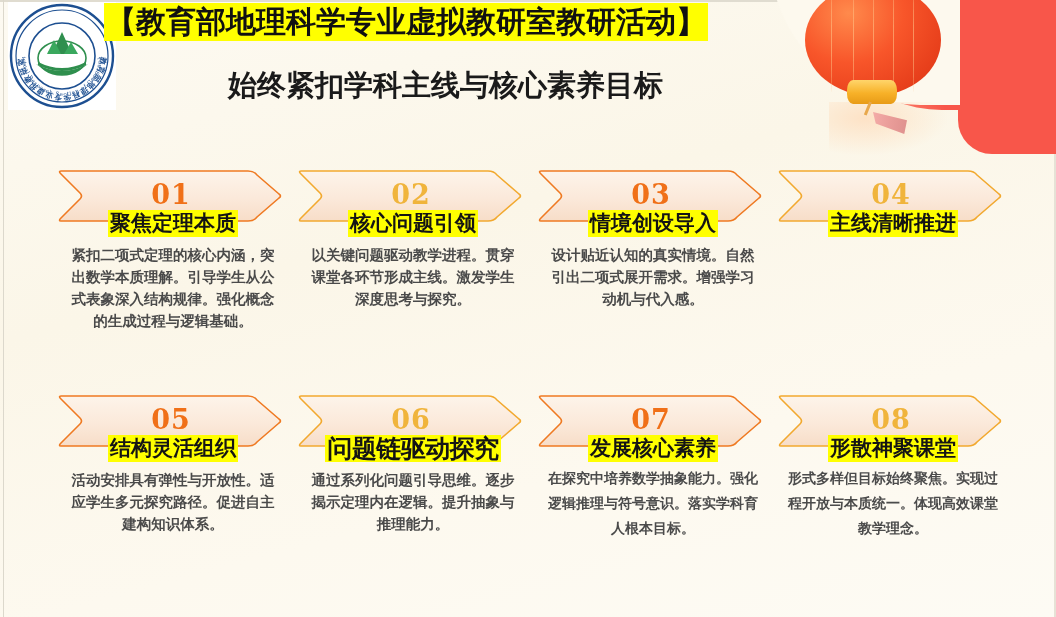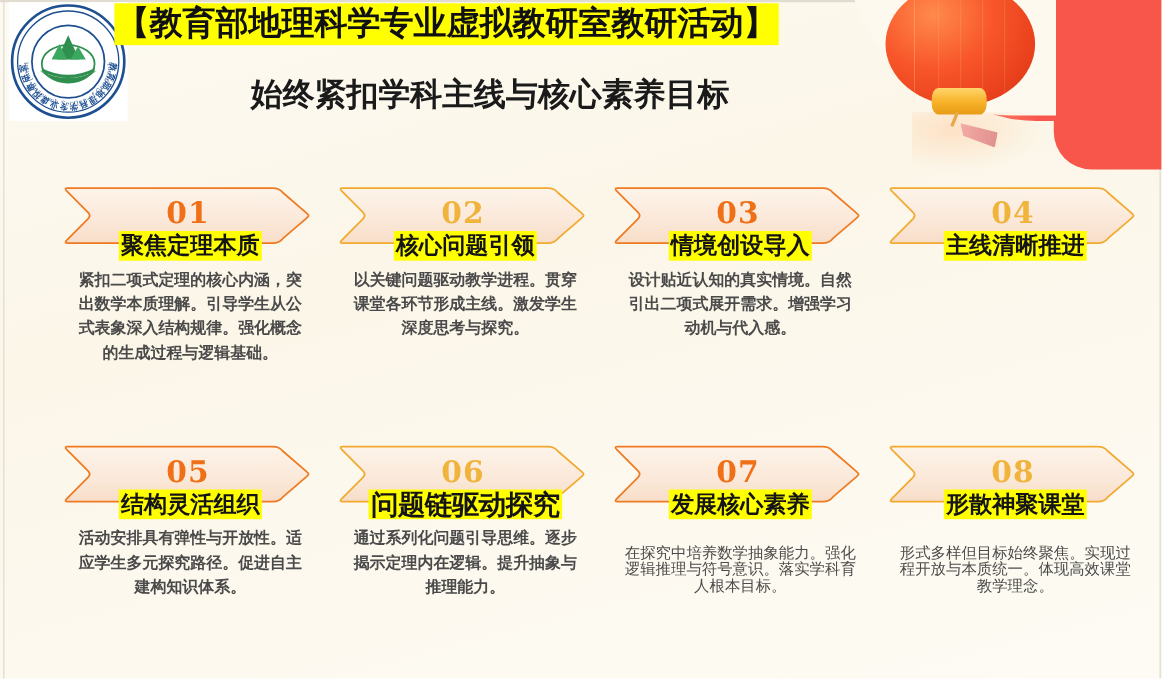--- a/index.html
+++ b/index.html
@@ -178,21 +178,20 @@
   
   .grid {
     position: absolute;
     left: 58px;
     top: 168px;
     width: 960px;
     display: grid;
     grid-template-columns: repeat(4, 230px);
     grid-column-gap: 10px;
     grid-row-gap: 10px;
-    gap: 20px;
   }
   .card {
     position: relative;
     width: 230px;
     height: 215px;
   }
   .banner {
     position: relative;
     width: 226px;
     height: 56px;
@@ -235,25 +234,25 @@
     margin-top: 7px;
     padding: 0 8px;
     text-align: center;
     color: #4a4a4a;
     font-size: 14.5px;
     line-height: 22px;
     font-weight: 600;
   }
   .card-body.alt {
     font-family: "DejaVu Serif", "Liberation Serif", serif;
-    font-weight: 400;
+    font-weight: 700;
     font-size: 14px;
-    line-height: 15px;
+    line-height: 25px;
     color: #4b4b4b;
-    margin-top: 24px;
+    margin-top: 4px;
   }
 </style>
 </head>
 <body>
 
 <div id="slide">
 
   <div class="edge-top"></div>
   <div class="edge-left"></div>
   <div class="edge-right"></div>

